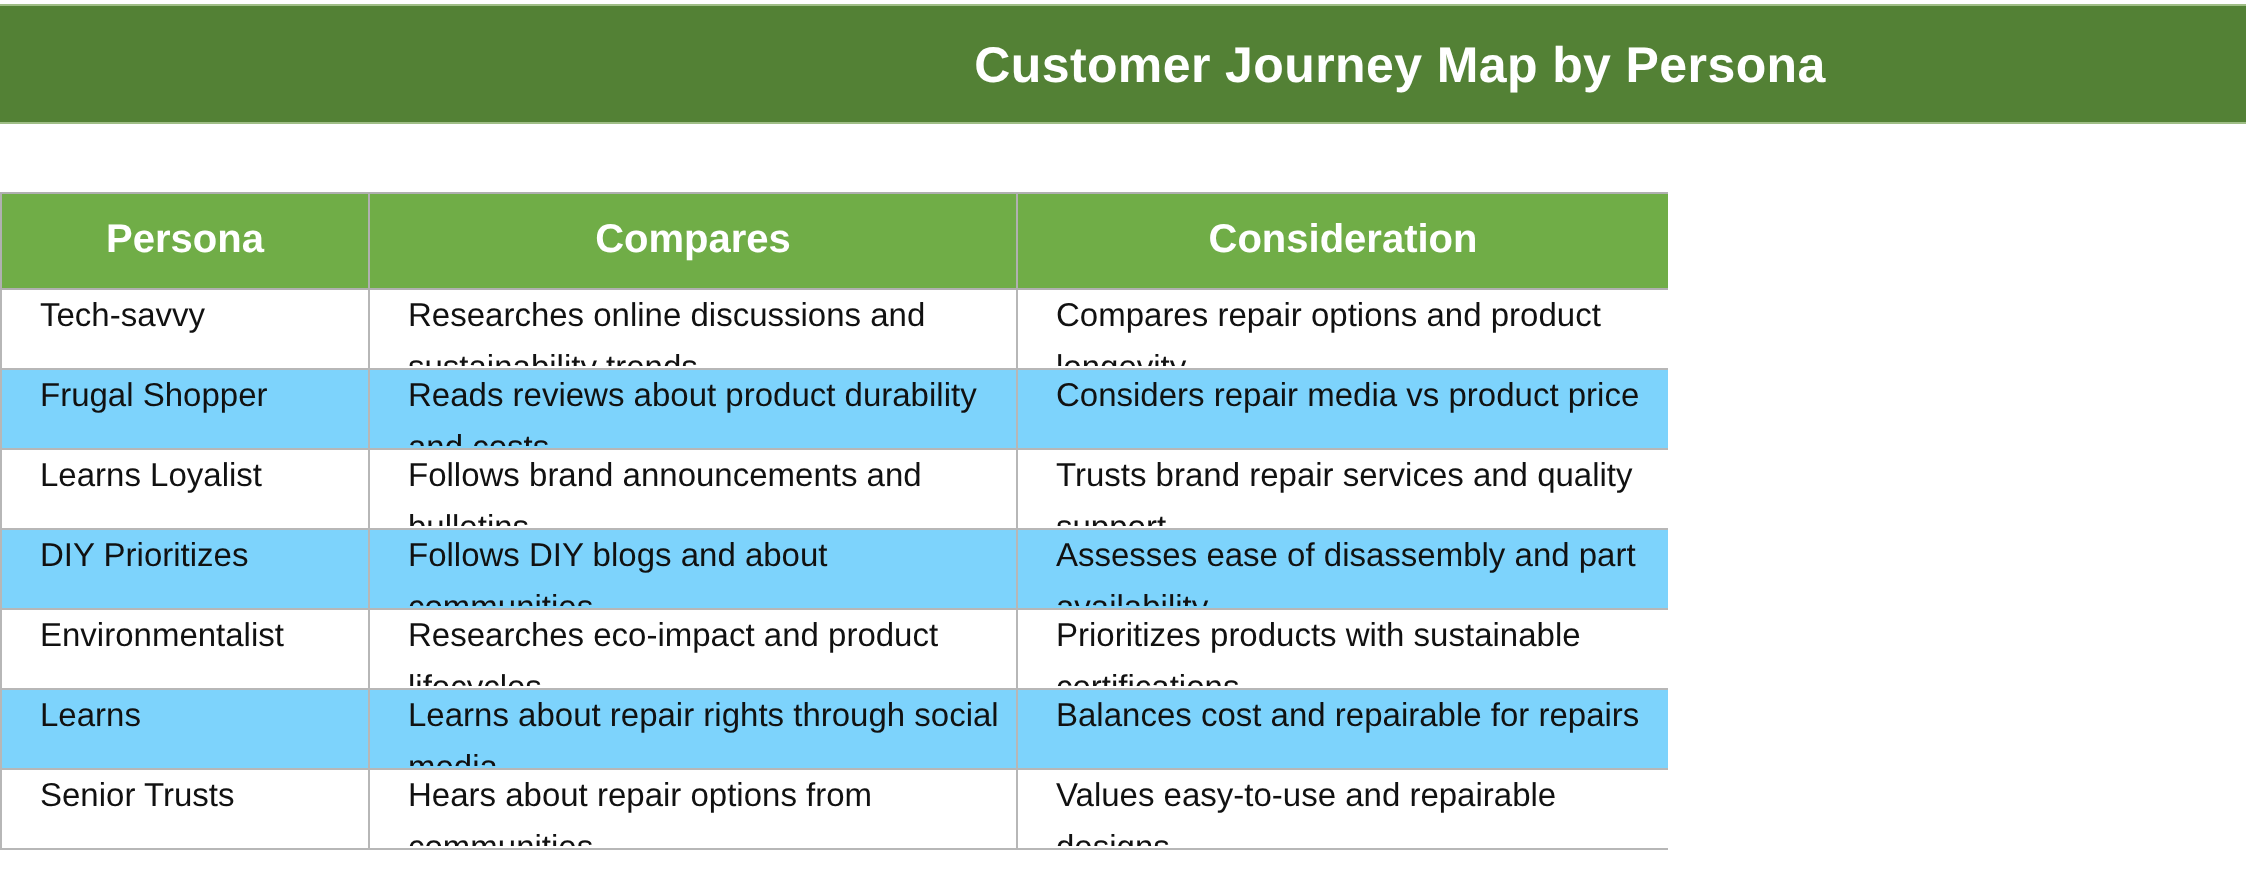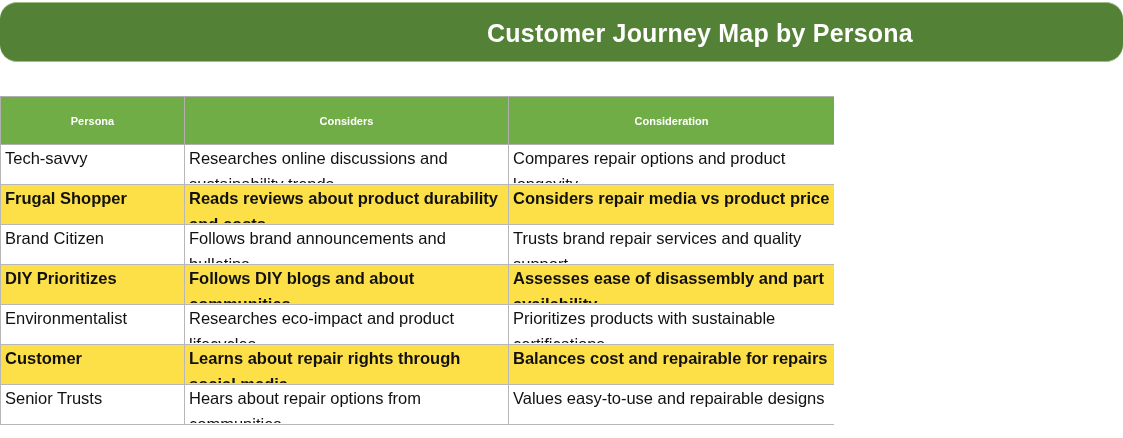--- a/index.html
+++ b/index.html
@@ -29,21 +29,20 @@
     position: absolute;
     left: 0;
     top: 2px;
     width: 1123px;
     height: 60px;
     background: #538135;
     border-top: 1px solid #9fbe86;
     border-bottom: 1px solid #9fbe86;
     box-sizing: border-box;
     overflow: hidden;
-    border-radius: 17px;
   }
   .banner-title-clip {
     position: absolute;
     left: 0;
     top: 0;
     width: 1123px;
     height: 60px;
     overflow: hidden;
   }
   .banner-title {
@@ -75,21 +74,21 @@
     width: 834px;
     background: #ffffff;
   }
   table.journey col.c-persona { width: 184px; }
   table.journey col.c-aware   { width: 324px; }
   table.journey col.c-consid  { width: 326px; }
 
   table.journey th {
     background: #70ad47;
     color: #ffffff;
-    font-size: 11px;
+    font-size: 20px;
     font-weight: bold;
     height: 48px;
     text-align: center;
     vertical-align: middle;
     border: 1px solid #b0b0b0;
     padding: 0 6px;
     box-sizing: border-box;
     overflow: hidden;
     white-space: nowrap;
   }
@@ -98,28 +97,29 @@
     border: 1px solid #b7b7b7;
     padding: 0 4px 0 4px;
     height: 40px;
     box-sizing: border-box;
     vertical-align: top;
     overflow: hidden;
     font-size: 16.5px;
     line-height: 26px;
     color: #111111;
   }
-  table.journey tr.row-even td { background: #fde047; font-weight: bold; }
+  table.journey tr.row-even td { background: #7dd3fc; }
   table.journey tr.row-odd  td { background: #ffffff; }
 
   
   .cell-text {
     display: block;
     max-height: 38px;
     overflow: hidden;
+    margin-left: 15px;
   }
   .cell-text.nowrap-1 {
     white-space: nowrap;
   }
 </style>
 </head>
 <body>
 
 <div id="canvas">
 
@@ -132,21 +132,21 @@
   <div class="table-wrap">
     <table class="journey">
       <colgroup>
         <col class="c-persona">
         <col class="c-aware">
         <col class="c-consid">
       </colgroup>
       <thead>
         <tr>
           <th>Persona</th>
-          <th>Considers</th>
+          <th>Compares</th>
           <th>Consideration</th>
         </tr>
       </thead>
       <tbody>
         <tr class="row-odd">
           <td>
               <span class="cell-text nowrap-1">Tech-savvy</span>
             </td>
           <td>
               <span class="cell-text">Researches online discussions and sustainability trends</span>
@@ -161,21 +161,21 @@
             </td>
           <td>
               <span class="cell-text">Reads reviews about product durability and costs</span>
             </td>
           <td>
               <span class="cell-text">Considers repair media vs product price</span>
             </td>
         </tr>
         <tr class="row-odd">
           <td>
-              <span class="cell-text nowrap-1">Brand Citizen</span>
+              <span class="cell-text nowrap-1">Learns Loyalist</span>
             </td>
           <td>
               <span class="cell-text">Follows brand announcements and bulletins</span>
             </td>
           <td>
               <span class="cell-text">Trusts brand repair services and quality support</span>
             </td>
         </tr>
         <tr class="row-even">
           <td>
@@ -194,21 +194,21 @@
             </td>
           <td>
               <span class="cell-text">Researches eco-impact and product lifecycles</span>
             </td>
           <td>
               <span class="cell-text">Prioritizes products with sustainable certifications</span>
             </td>
         </tr>
         <tr class="row-even">
           <td>
-              <span class="cell-text nowrap-1">Customer</span>
+              <span class="cell-text nowrap-1">Learns</span>
             </td>
           <td>
               <span class="cell-text">Learns about repair rights through social media</span>
             </td>
           <td>
               <span class="cell-text">Balances cost and repairable for repairs</span>
             </td>
         </tr>
         <tr class="row-odd">
           <td>

